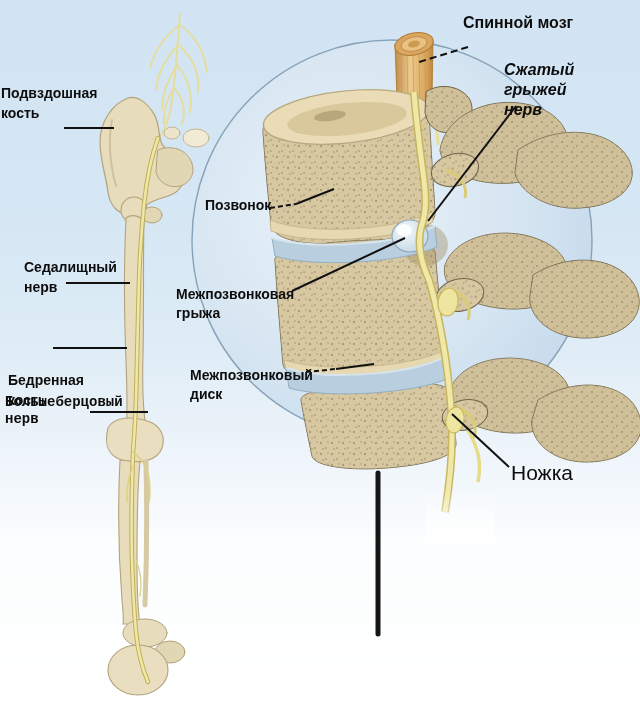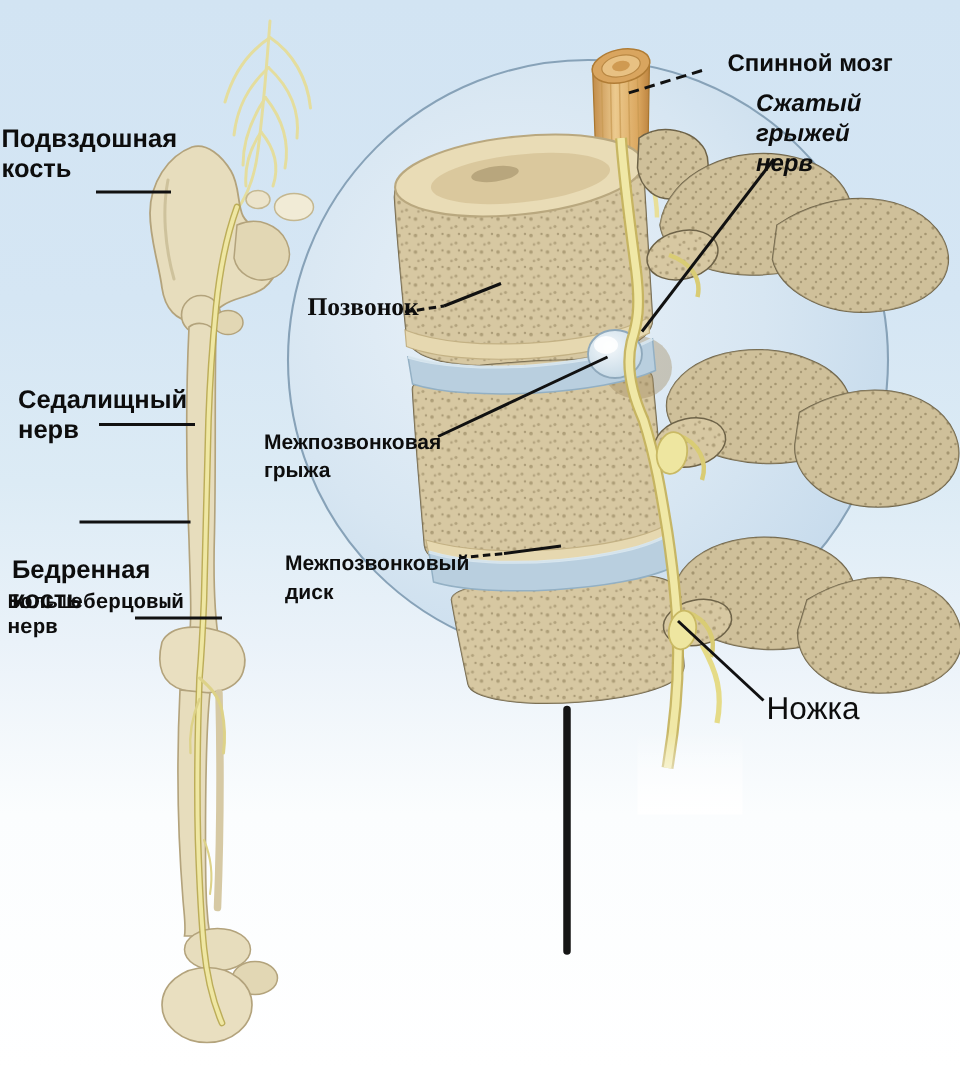--- a/index.html
+++ b/index.html
@@ -4,21 +4,21 @@
 <style>
   html,body{margin:0;padding:0;background:#fff;}
   .canvas{
     position:relative;width:640px;height:714px;overflow:hidden;
     background:linear-gradient(180deg,#d2e4f3 0%,#d5e6f4 28%,#dcebf5 45%,#eaf2f9 60%,#fbfdfe 76%,#ffffff 100%);
     font-family:"Liberation Sans",sans-serif;
   }
   svg{position:absolute;left:0;top:0;}
   .lbl{
     position:absolute;font-family:"Liberation Sans",sans-serif;font-weight:700;
-    font-size:17px;line-height:20px;color:#0d0d0d;white-space:pre-line;
+    font-size:14px;line-height:20px;color:#0d0d0d;white-space:pre-line;
   }
   .lbl.small{font-size:14px;line-height:17px;}
   .lbl.mid{line-height:19px;font-size:14px;}
   .lbl.big{font-size:16px;line-height:20px;}
   .lbl.pedicle{font-size:21px;font-weight:400;line-height:24px;text-align:right;}
   .title{
     position:absolute;left:283px;top:640px;font-family:"Liberation Sans",sans-serif;
     font-weight:400;font-size:28px;line-height:32px;color:#1c1c1c;white-space:pre-line;
   }
 </style>
@@ -214,29 +214,29 @@
       <path d="M292,291 L405,238"></path>
       <path d="M306,372 L336,369" stroke-dasharray="5,3"></path>
       <path d="M336,369 L374,364"></path>
       <path d="M509,467 L452,414"></path>
     </g>
     <path d="M378,473 V634" stroke="#151515" stroke-width="5" stroke-linecap="round" fill="none"></path>
   </svg>
 
   <div class="lbl" style="left:1px;top:83px;">Подвздошная
 кость</div>
-  <div class="lbl" style="left:12px;top:257px;">Седалищный
+  <div class="lbl" style="left:24px;top:257px;">Седалищный
 нерв</div>
   <div class="lbl" style="left:8px;top:327px;margin-top:43px;">Бедренная
 кость</div>
   <div class="lbl small" style="left:5px;top:394px;font-family:Liberation Mono, monospace;">Большеберцовый
 нерв</div>
-  <div class="lbl" style="left:205px;top:195px;font-family:Liberation Serif, serif;">Позвонок</div>
+  <div class="lbl" style="left:205px;top:195px;">Позвонок</div>
   <div class="lbl mid" style="left:176px;top:285px;">Межпозвонковая
 грыжа</div>
   <div class="lbl mid" style="left:190px;top:366px;">Межпозвонковый
 диск</div>
-  <div class="lbl big" style="left:485px;top:13px;margin-top:20px;">Спинной мозг</div>
+  <div class="lbl big" style="left:463px;top:13px;">Спинной мозг</div>
   <div class="lbl big" style="left:504px;top:60px;font-style:italic;">Сжатый грыжей
 нерв</div>
   <div class="lbl pedicle" style="left:511px;top:461px;">Ножка</div>
 
 </div>
 
 </body></html>

